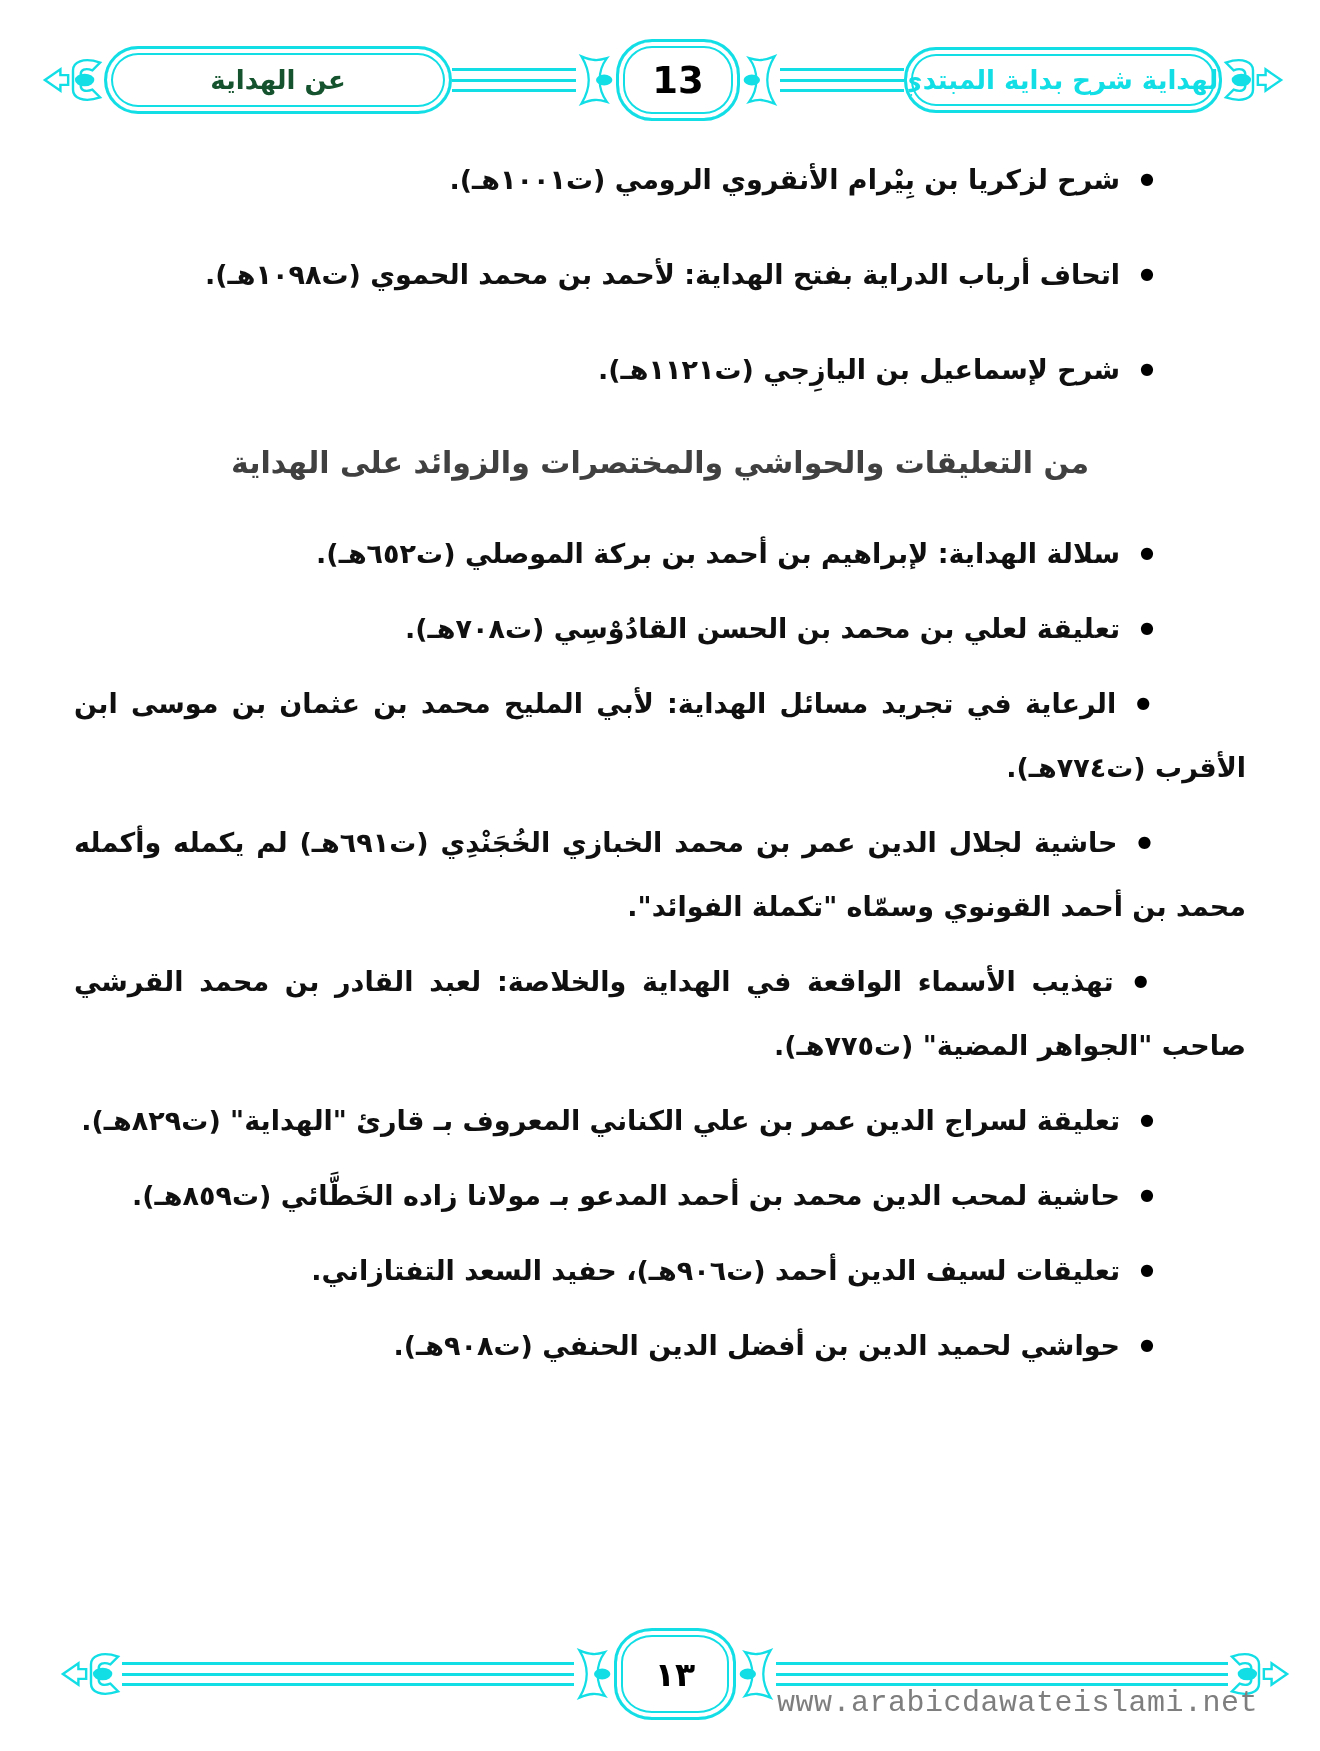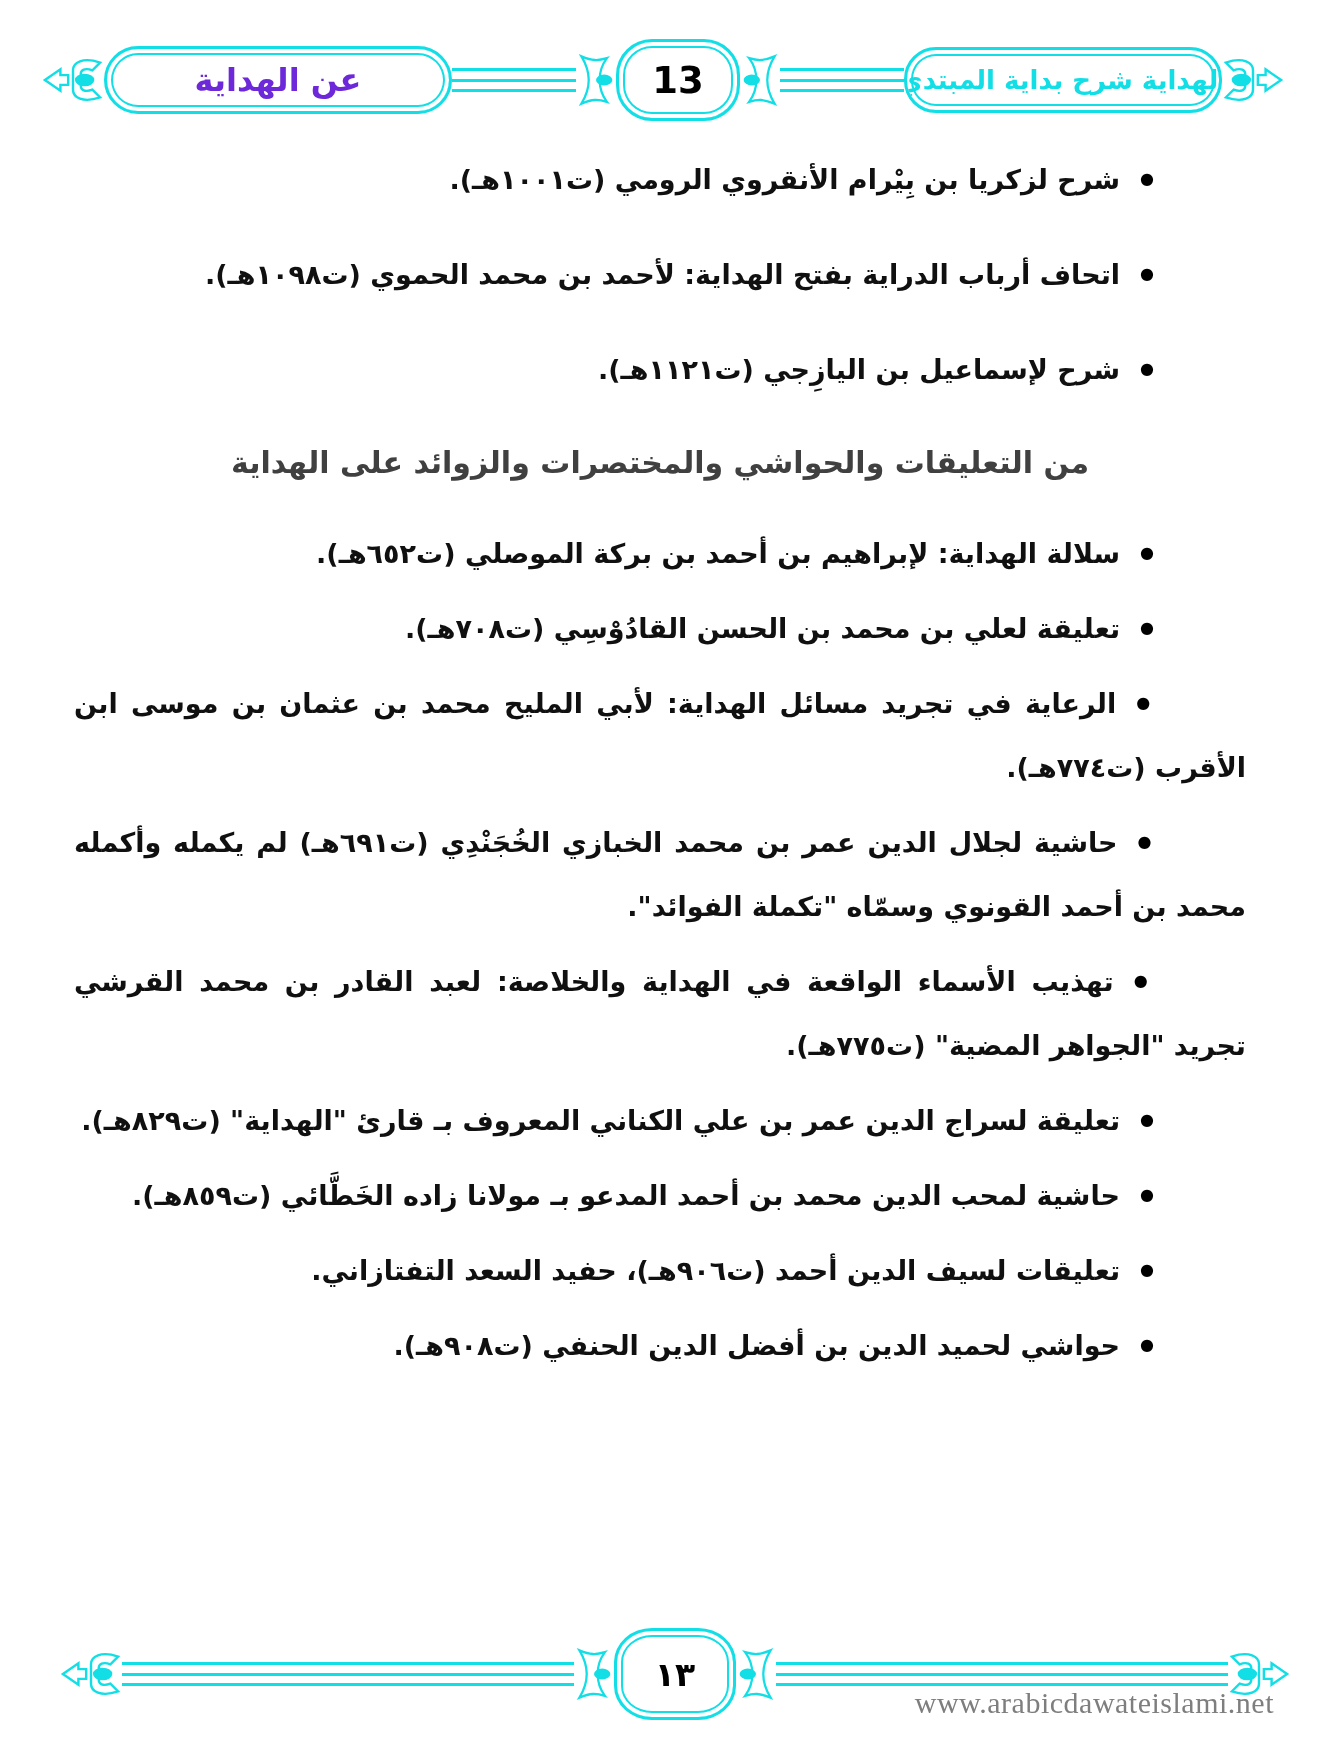--- a/index.html
+++ b/index.html
@@ -16,21 +16,21 @@
   .rule{ flex:1 1 auto; height:18px; position:relative;
          border-top:3px solid var(--c); border-bottom:3px solid var(--c); }
   .rule::after{ content:""; position:absolute; left:0; right:0; top:50%;
                 margin-top:-1.5px; height:3px; background:var(--c); }
   .pill{
     background:#fff; border:3px solid var(--c);
     box-shadow: inset 0 0 0 4px #fff, inset 0 0 0 6px var(--c);
     display:flex; align-items:center; justify-content:center; flex:0 0 auto;
   }
   .pill-left{ width:342px; height:62px; border-radius:34px; font-weight:bold;
-              font-size:32px; color:#6d28d9; }
+              font-size:26px; color:#14532d; }
   .pill-title{ width:312px; height:60px; border-radius:32px; font-weight:bold;
                font-size:26px; color:var(--c); white-space:nowrap; overflow:hidden; }
   .badge{ width:118px; height:76px; border-radius:36px; font-weight:bold;
           font-size:37px; color:#000; }
   .badge-footer{ width:116px; height:86px; border-radius:38px/34px; font-size:33px; }
   .orn{ flex:0 0 auto; display:block; }
 
   
   .content{ position:absolute; top:146px; left:74px; right:74px; direction:rtl; }
   .item{
@@ -40,21 +40,21 @@
   .sec-1 .item{ margin-bottom:28px; }
   .sec-2 .item{ line-height:64px; margin-bottom:10px; }
   .bullet{ font-size:16px; vertical-align:5px; margin-left:20px; color:#000; }
   .heading{
     font-size:30px; font-weight:bold; text-align:center; color:#404040;
     line-height:64px; margin:6px 0 26px 0; text-indent:0;
   }
 
   
   .site-url{
-    position:absolute; top:1686px; right:46px; font-family:Liberation Serif, serif;
+    position:absolute; top:1686px; right:62px; font-family:Liberation Mono, monospace;
     font-size:30px; color:#7e7e7e; letter-spacing:0.5px; direction:ltr;margin-left:32px;
   }
 </style>
 </head>
 <body>
 
 <div class="page">
 
   <div class="bar header">
     <svg class="orn" width="62" height="48" viewBox="0 0 64 48">
@@ -111,21 +111,21 @@
       <div class="item">
         <span class="bullet">●</span><span>تعليقة لعلي بن محمد بن الحسن القادُوْسِي (ت٧٠٨هـ).</span>
       </div>
       <div class="item">
         <span class="bullet">●</span><span>الرعاية في تجريد مسائل الهداية: لأبي المليح محمد بن عثمان بن موسى ابن الأقرب (ت٧٧٤هـ).</span>
       </div>
       <div class="item">
         <span class="bullet">●</span><span>حاشية لجلال الدين عمر بن محمد الخبازي الخُجَنْدِي (ت٦٩١هـ) لم يكمله وأكمله محمد بن أحمد القونوي وسمّاه "تكملة الفوائد".</span>
       </div>
       <div class="item">
-        <span class="bullet">●</span><span>تهذيب الأسماء الواقعة في الهداية والخلاصة: لعبد القادر بن محمد القرشي تجريد "الجواهر المضية" (ت٧٧٥هـ).</span>
+        <span class="bullet">●</span><span>تهذيب الأسماء الواقعة في الهداية والخلاصة: لعبد القادر بن محمد القرشي صاحب "الجواهر المضية" (ت٧٧٥هـ).</span>
       </div>
       <div class="item">
         <span class="bullet">●</span><span>تعليقة لسراج الدين عمر بن علي الكناني المعروف بـ قارئ "الهداية" (ت٨٢٩هـ).</span>
       </div>
       <div class="item">
         <span class="bullet">●</span><span>حاشية لمحب الدين محمد بن أحمد المدعو بـ مولانا زاده الخَطَّائي (ت٨٥٩هـ).</span>
       </div>
       <div class="item">
         <span class="bullet">●</span><span>تعليقات لسيف الدين أحمد (ت٩٠٦هـ)، حفيد السعد التفتازاني.</span>
       </div>

